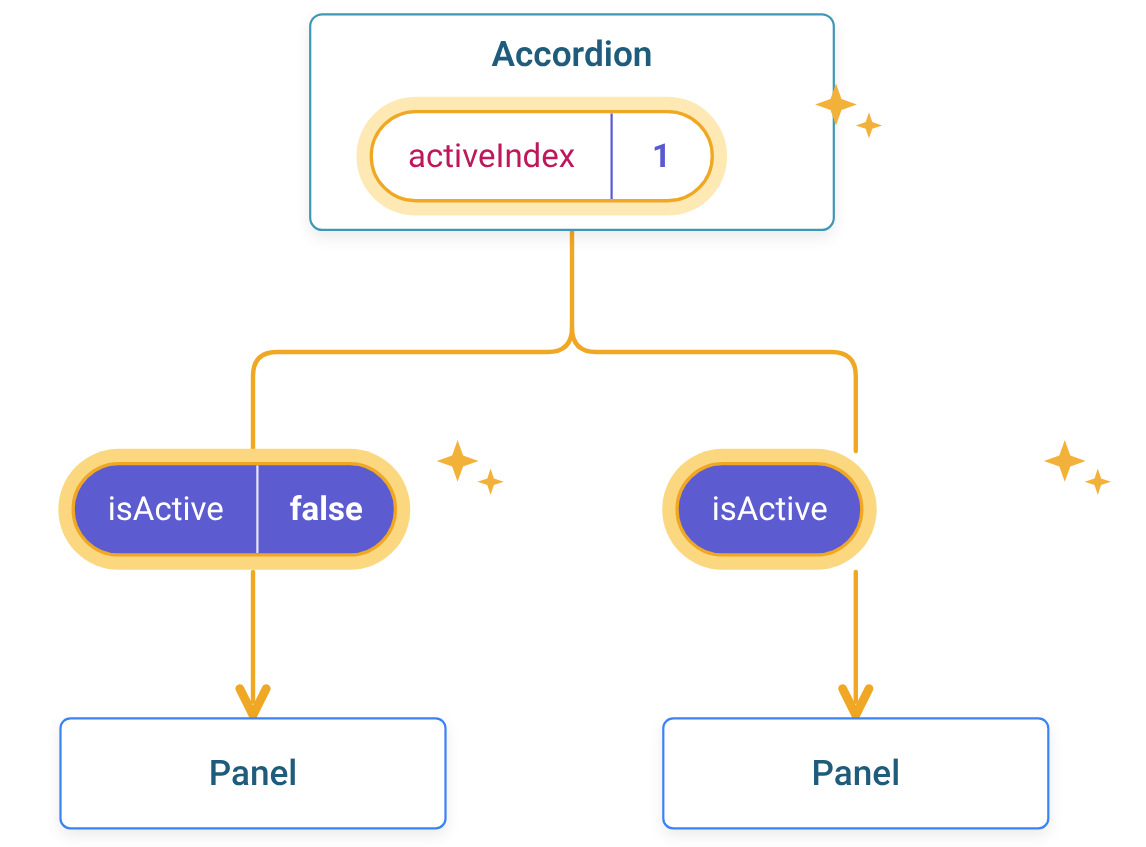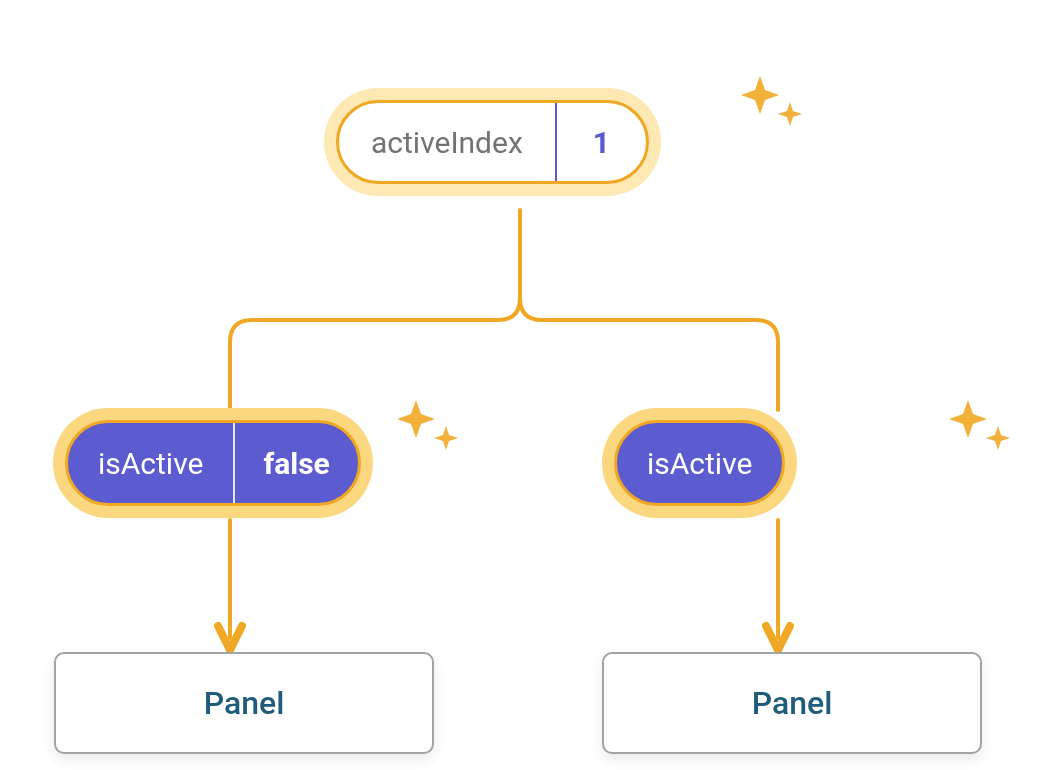--- a/index.html
+++ b/index.html
@@ -62,37 +62,37 @@
     display: flex;
     align-items: center;
     justify-content: center;
     padding: 0 28px;
   }
   .pill .k { font-weight: 400; }
   .pill .v { font-weight: 700; border-left: 2px solid currentColor; }
 
   
   .pill-white .pill { background: #fff; height: 84px; }
-  .pill-white .k { color: #737373; font-size: 30px; padding: 0 32px; }
+  .pill-white .k { color: #be185d; font-size: 30px; padding: 0 32px; }
   .pill-white .v { color: #5B59CF; font-size: 30px; border-left-color: #5B59CF; padding: 0 36px; }
   .pill-white .pill-halo { background: #FEE9B5; }
 
   
   .pill-purple .pill { background: #5C5BD0; height: 86px; }
   .pill-purple .k { color: #fff; font-size: 30px; padding: 0 30px; }
   .pill-purple .v { color: #fff; font-size: 30px; border-left-color: rgba(255,255,255,0.85); padding: 12px 28px; }
   .pill-purple .pill-halo { background: #FBD880; inset: -12px; }
 
   
   .panel-card {
     position: absolute;
-    width: 380px;
+    width: 352px;
     height: 102px;
     background: #fff;
-    border: 2px solid #a3a3a3;
+    border: 2px solid #3b82f6;
     border-radius: 10px;
     box-shadow: 0 6px 14px rgba(0,0,0,0.08);
     display: flex;
     align-items: center;
     justify-content: center;
   }
   .panel-label {
     color: #1F5B7B;
     font-size: 32px;
     font-weight: 500;
@@ -133,20 +133,23 @@
     <path d="M520,298
              Q520,320 542,320
              L756,320
              Q778,320 778,342
              L778,410" fill="none" stroke="#F0A723" stroke-width="4" stroke-linecap="round"></path>
 
     <line x1="230" y1="520" x2="230" y2="638" stroke="#F0A723" stroke-width="4" stroke-linecap="round" marker-end="url(#arrowhead)"></line>
     <line x1="778" y1="520" x2="778" y2="638" stroke="#F0A723" stroke-width="4" stroke-linecap="round" marker-end="url(#arrowhead)"></line>
   </svg>
 
+  <div class="accordion-card">
+    <div class="accordion-title">Accordion</div>
+  </div>
 
   <div id="pill-activeindex" class="pill-outer pill-white">
     <div class="pill-halo"></div>
     <div class="pill">
       <div class="k">activeIndex</div>
       <div class="v">1</div>
     </div>
   </div>
 
   <div id="pill-left" class="pill-outer pill-purple">

